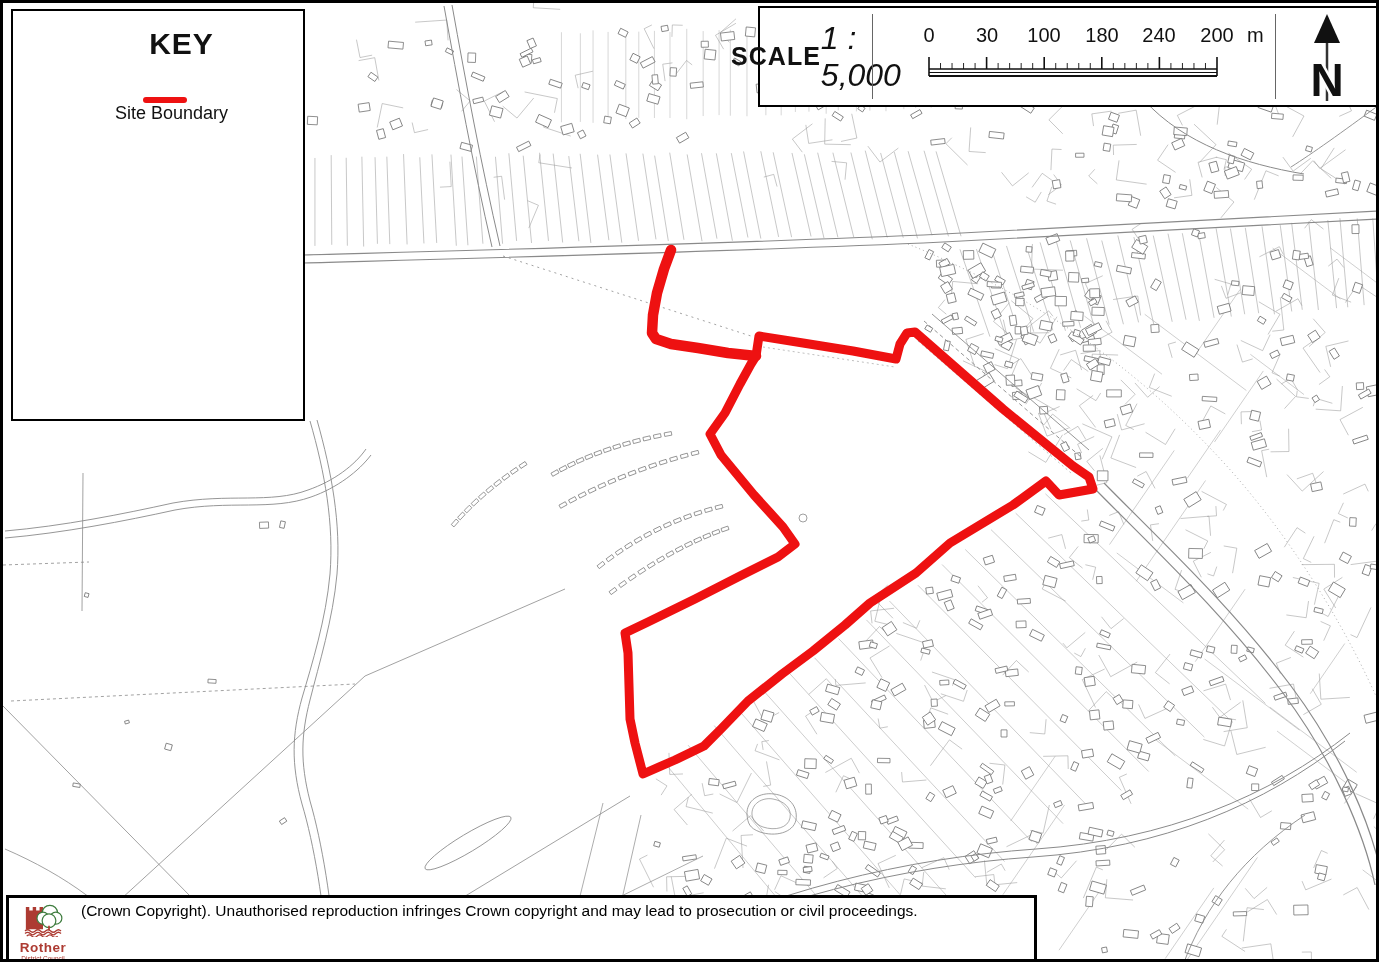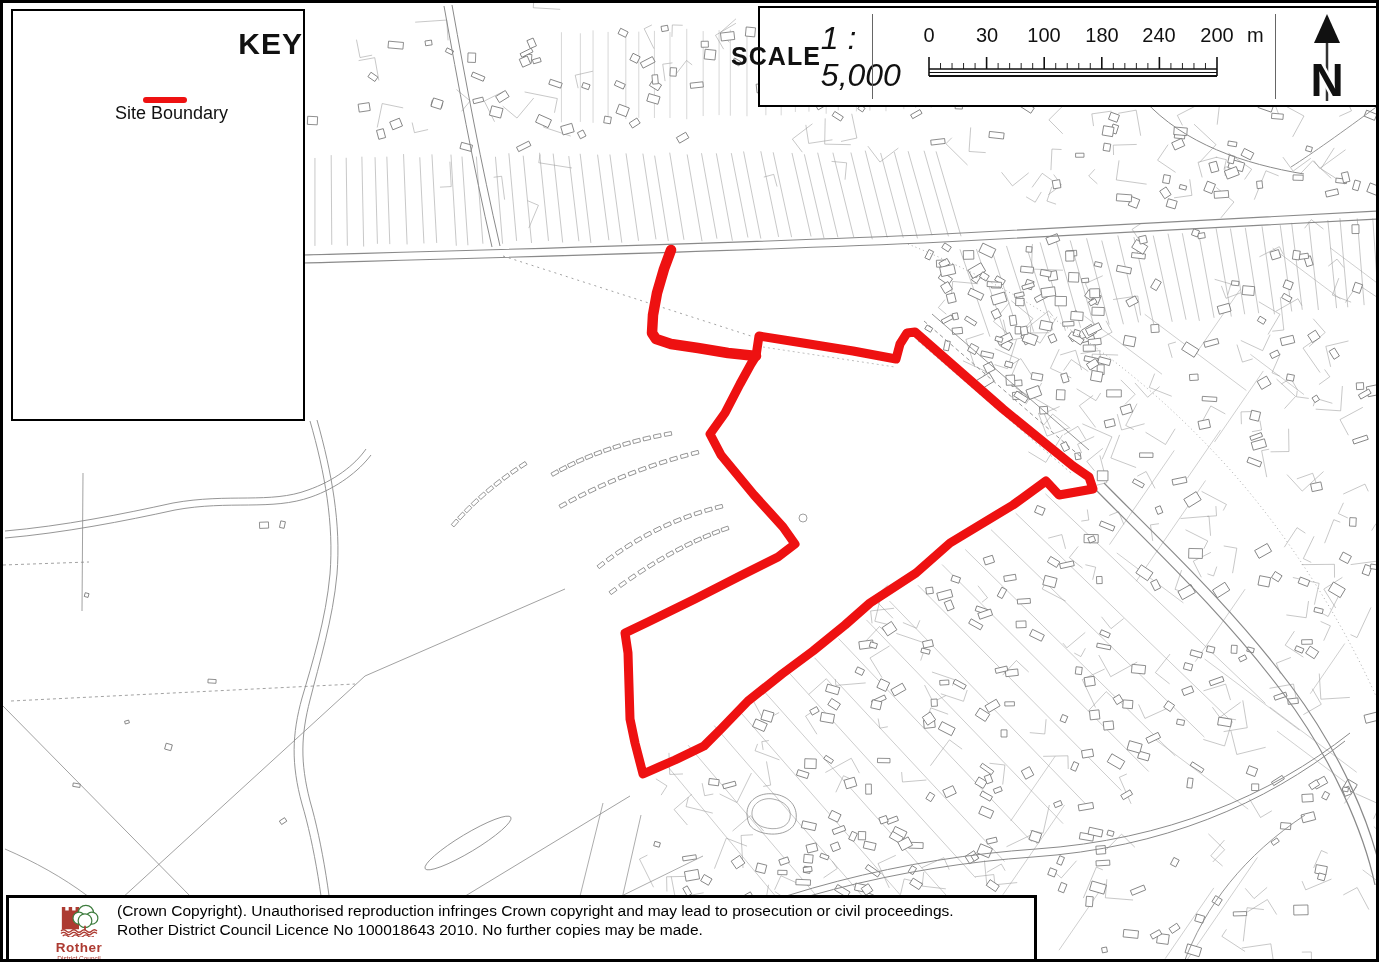--- a/index.html
+++ b/index.html
@@ -7,42 +7,42 @@
     position:relative;width:1379px;height:962px;background:#fff;
     border:3px solid #000;box-sizing:border-box;overflow:hidden;
     font-family:"Liberation Sans",sans-serif;color:#111;
   }
   #basemap{position:absolute;left:0;top:0;}
 
   .panel{position:absolute;background:#fff;border:2px solid #000;box-sizing:border-box;}
 
   
   .key{left:8px;top:6px;width:294px;height:412px;}
-  .key-title{text-align:right;font-weight:bold;font-size:30px;margin-top:16px;letter-spacing:1px;padding-left:47px;}
+  .key-title{text-align:center;font-weight:bold;font-size:30px;margin-top:16px;letter-spacing:1px;padding-left:47px;}
   .legend-row{display:flex;align-items:center;margin:36px 0 0 14px;flex-direction:column;}
   .swatch{width:44px;height:6px;border-radius:3px;flex:0 0 auto;}
   .legend-label{margin-left:13px;font-size:18px;}
 
   
   .scalebox{left:755px;top:3px;width:621px;height:101px;display:flex;align-items:stretch;}
   .scale-text{width:112px;display:flex;flex-direction:row;justify-content:center;align-items:center;row-gap:3px;}
   .scale-title{font-weight:bold;font-size:25px;letter-spacing:1px;}
   .scale-ratio{font-size:32px;font-style:italic;}
   .vdiv{width:1px;background:#666;margin:6px 0;}
   .bar-section{width:402px;position:relative;}
   .tick{position:absolute;top:16px;font-size:20px;transform:translateX(-50%);}
   .unit{transform:none;}
   .ruler{position:absolute;left:50px;top:48px;}
   .north{flex:1;position:relative;}
   .north svg{position:absolute;left:50%;top:2px;transform:translateX(-50%);}
   .nletter{font-size:46px;font-weight:bold;fill:#111;paint-order:stroke;stroke:#fff;stroke-width:5px;}
 
   
   .credit{left:3px;top:892px;width:1031px;height:67px;border-width:3px;display:flex;padding:3px 8px;}
-  .logo{width:52px;flex:0 0 auto;text-align:center;margin-left:36px;}
+  .logo{width:52px;flex:0 0 auto;text-align:center;}
   .logo-name{font-size:13.5px;font-weight:bold;color:#ad3b32;line-height:14px;letter-spacing:.5px;}
   .logo-sub{font-size:6.5px;color:#ad3b32;line-height:7px;}
   .credit-lines{margin-left:12px;font-size:15.5px;line-height:19.3px;color:#000;white-space:nowrap;}
 </style>
 </head>
 <body>
 
 <div class="frame">
 
   <svg id="basemap" width="1379" height="962" viewBox="0 0 1379 962">
@@ -1145,17 +1145,16 @@
           <path d="M2,35 q3,-3 6,0 t6,0 t6,0 t6,0 t6,0 t6,0 t6,0"></path>
           <path d="M2,38 q3,-3 6,0 t6,0 t6,0 t6,0 t6,0 t6,0 t6,0"></path>
           <path d="M4,41 q3,-3 6,0 t6,0 t6,0 t6,0 t6,0 t6,0"></path>
         </g>
       </svg>
       <div class="logo-name">Rother</div>
       <div class="logo-sub">District Council</div>
     </div>
     <div class="credit-lines">
       <div>(Crown Copyright). Unauthorised reproduction infringes Crown copyright and may lead to prosecution or civil proceedings.</div>
-      <div>Rother District Council Licence No 100018643 2010. No further copies may be made.</div>
     </div>
   </div>
 
 </div>
 
 </body></html>

